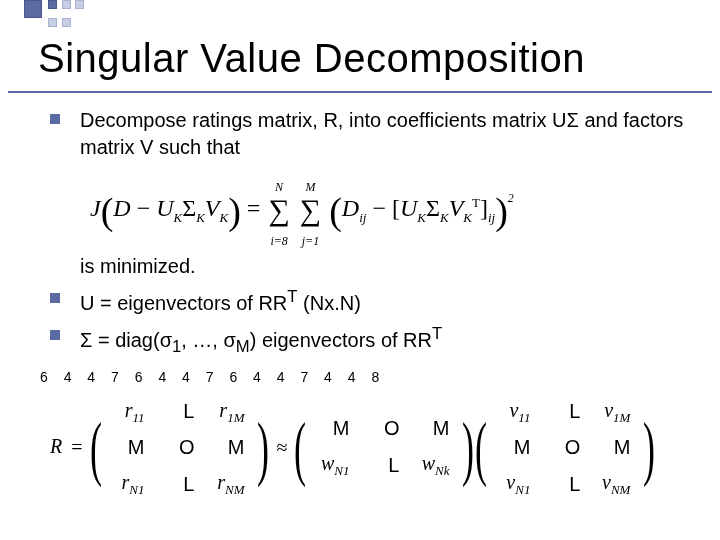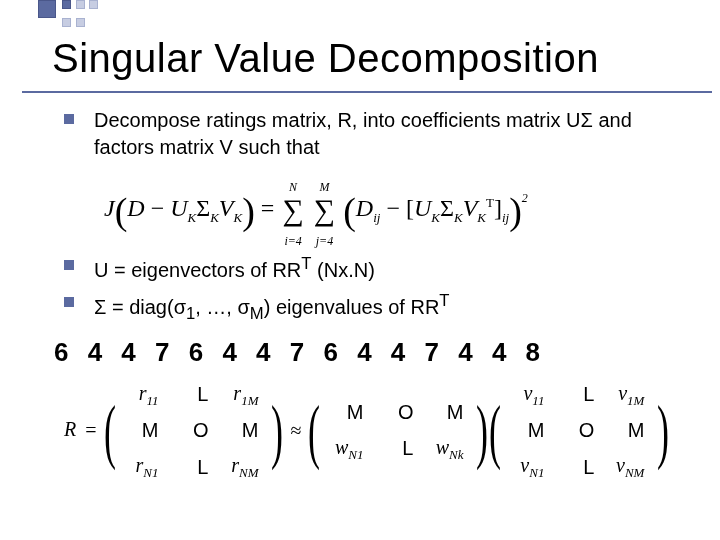--- a/index.html
+++ b/index.html
@@ -10,21 +10,20 @@
     background: #fff;
     font-family: Arial, Helvetica, sans-serif;
     color: #000;
     overflow: hidden;
   }
   .slide {
     width: 720px;
     height: 388px;
     box-sizing: border-box;
     position: relative;
-    padding-left: 14px;
   }
   .topbar {
     height: 18px;
     background: #fff;
     position: relative;
   }
   .topbar .squares {
     position: absolute;
     left: 24px;
     top: 0;
@@ -83,26 +82,25 @@
     margin: 0 2px;
   }
   .sum .lim { font-size: 12px; font-style: italic; }
   .sum .sigma { font-size: 30px; }
   sup.lim-sup { font-size: 12px; vertical-align: 14px; font-style: italic; }
   sub.s { font-size: 13px; font-style: italic; }
   sup.s { font-size: 13px; font-style: normal; }
   .cont-line { padding-left: 30px; margin-bottom: 6px; }
   .digits-row {
     font-family: Arial, sans-serif;
-    font-size: 26px;
+    font-size: 14px;
     letter-spacing: 6px;
     white-space: nowrap;
     margin-top: 10px;
     margin-left: -10px;
-    font-weight: bold;
   }
   .matrix-row {
     padding: 6px 0 0 0;
     white-space: nowrap;
     font-family: "Times New Roman", serif;
     font-style: italic;
     font-size: 20px;
   }
   .matrix-row table {
     display: inline-block;
@@ -164,38 +162,39 @@
       <span class="marker"></span>
       <span>Decompose ratings matrix, R, into coefficients matrix UΣ and factors matrix V such that</span>
     </div>
 
     <div class="formula1">
       <span class="row1">
         <span>J</span><span class="big-paren">(</span><span>D</span>
         <span class="nonit">−</span>
         <span>U</span><sub class="s">K</sub><span class="nonit">Σ</span><sub class="s">K</sub><span>V</span><sub class="s">K</sub><span class="big-paren">)</span>
         <span class="nonit">=</span>
-        <span class="sum"><span class="lim">N</span><br><span class="sigma">∑</span><br><span class="lim">i=4</span></span>
-        <span class="sum"><span class="lim">M</span><br><span class="sigma">∑</span><br><span class="lim">j=4</span></span>
+        <span class="sum"><span class="lim">N</span><br><span class="sigma">∑</span><br><span class="lim">i=8</span></span>
+        <span class="sum"><span class="lim">M</span><br><span class="sigma">∑</span><br><span class="lim">j=1</span></span>
         <span class="big-paren">(</span><span>D</span><sub class="s">ij</sub>
         <span class="nonit">−</span>
         <span class="nonit">[</span><span>U</span><sub class="s">K</sub><span class="nonit">Σ</span><sub class="s">K</sub><span>V</span><sub class="s">K</sub><sup class="s">T</sup><span class="nonit">]</span><sub class="s">ij</sub><span class="big-paren">)</span><sup class="lim-sup">2</sup>
       </span>
     </div>
 
+    <div class="cont-line">is minimized.</div>
 
     <div class="bullet-row">
       <span class="marker"></span>
       <span>U = eigenvectors of RR</span><sup>T</sup><span> (Nx.N)</span>
     </div>
 
 
     <div class="bullet-row">
       <span class="marker"></span>
-      <span>Σ = diag(σ</span><sub>1</sub><span>, …, σ</span><sub>M</sub><span>) eigenvalues of RR</span><sup>T</sup>
+      <span>Σ = diag(σ</span><sub>1</sub><span>, …, σ</span><sub>M</sub><span>) eigenvectors of RR</span><sup>T</sup>
     </div>
 
     <div class="digits-row">6 4 4 7   6 4 4 7   6 4 4 7 4 4 8</div>
 
     <div class="matrix-row">
       <span>R</span>
       <span class="eq-sign">=</span>
       <span class="paren-l">(</span>
       <table>
         <tbody>

